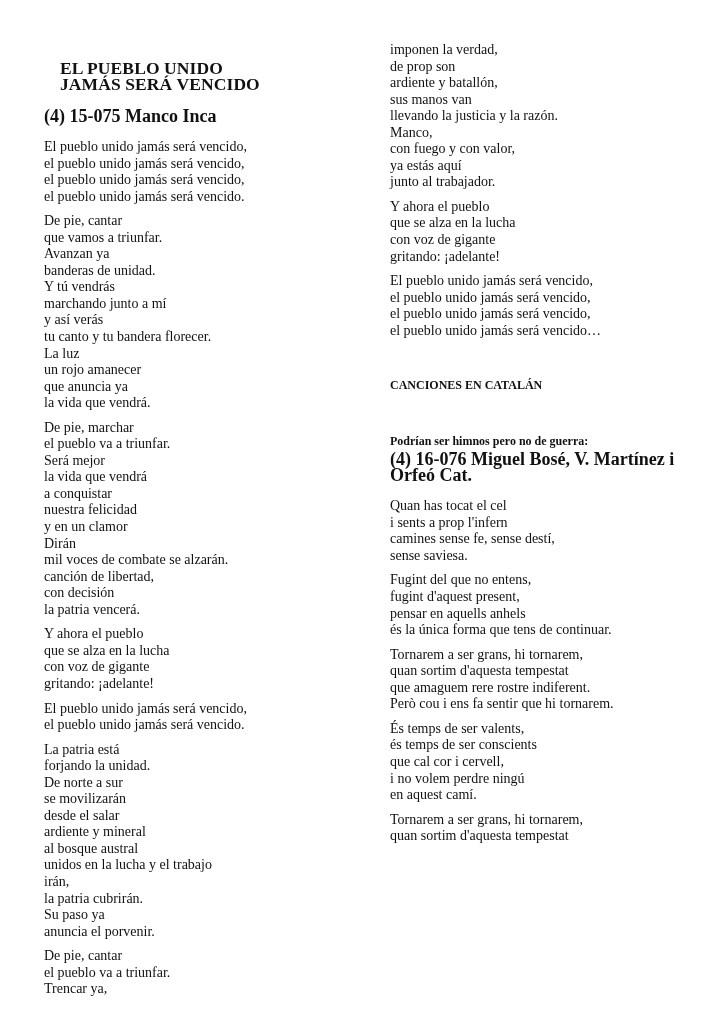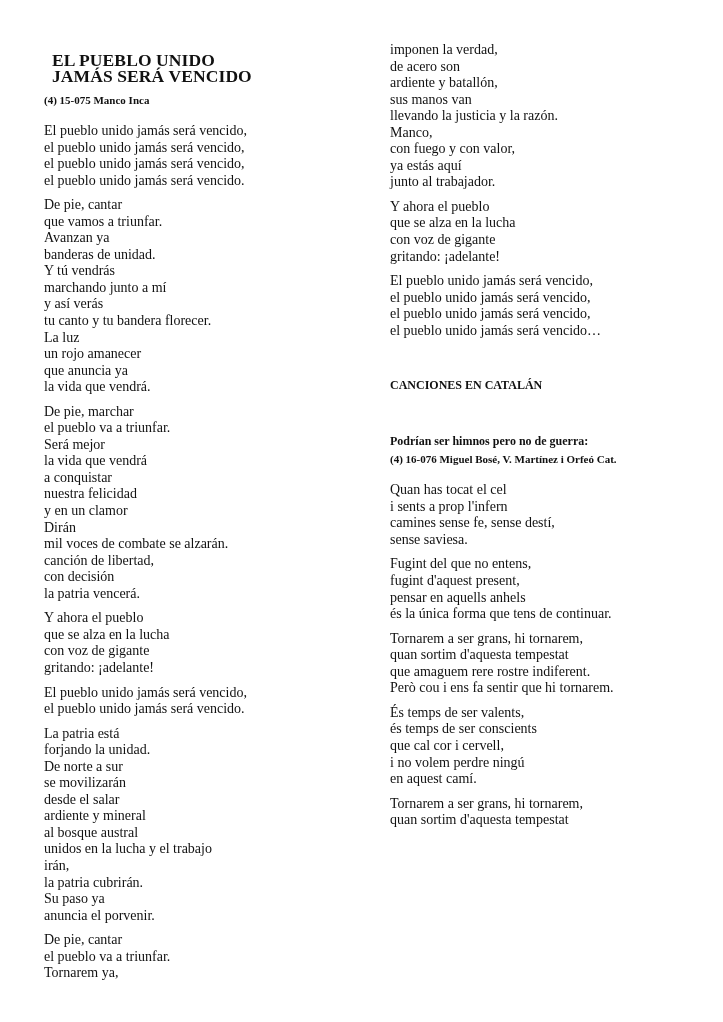--- a/index.html
+++ b/index.html
@@ -1,22 +1,22 @@
 <!DOCTYPE html>
 <html><head>
 <meta charset="utf-8">
 <style>
   html, body { margin: 0; padding: 0; background: #ffffff; }
   body { width: 723px; height: 1022px; position: relative; overflow: hidden;
          font-family: "Liberation Serif", "DejaVu Serif", serif; color: #111; }
   .col { position: absolute; top: 0; }
   .col-left { left: 44px; width: 320px; }
   .col-right { left: 390px; width: 320px; }
-  .title { font-weight: bold; font-size: 17.5px; line-height: 16px; margin: 8px; letter-spacing: 0.1px; }
-  .subtitle { font-weight: bold; font-size: 11px; line-height: 16px; margin: 1px 0 0 0; }
+  .title { font-weight: bold; font-size: 17.5px; line-height: 16px; margin: 16px; letter-spacing: 0.1px; }
+  .subtitle { font-weight: bold; font-size: 18px; line-height: 16px; margin: 1px 0 0 0; }
   .stanza { font-size: 14px; line-height: 16.55px; margin: 0 0 8px 0; font-family: Liberation Serif, serif; }
   .line { display: block; white-space: nowrap; }
   .section-head { font-weight: bold; font-size: 12px; line-height: 18px; margin: 0; }
 </style>
 </head>
 <body>
 
 <div class="col col-left" style="top:44px;">
   <h1 class="title">
     <span class="line">EL PUEBLO UNIDO</span>
@@ -78,30 +78,30 @@
         <span class="line">al bosque austral</span>
         <span class="line">unidos en la lucha y el trabajo</span>
         <span class="line">irán,</span>
         <span class="line">la patria cubrirán.</span>
         <span class="line">Su paso ya</span>
         <span class="line">anuncia el porvenir.</span>
       </div>
       <div class="stanza">
         <span class="line">De pie, cantar</span>
         <span class="line">el pueblo va a triunfar.</span>
-        <span class="line">Tornarem ya,</span>
+        <span class="line">Trencar ya,</span>
       </div>
     </div>
 </div>
 
 <div class="col col-right" style="top:42px;">
   <div id="right-cont-stanzas">
       <div class="stanza">
         <span class="line">imponen la verdad,</span>
-        <span class="line">de acero son</span>
+        <span class="line">de prop son</span>
         <span class="line">ardiente y batallón,</span>
         <span class="line">sus manos van</span>
         <span class="line">llevando la justicia y la razón.</span>
         <span class="line">Manco,</span>
         <span class="line">con fuego y con valor,</span>
         <span class="line">ya estás aquí</span>
         <span class="line">junto al trabajador.</span>
       </div>
       <div class="stanza">
         <span class="line">Y ahora el pueblo</span>

